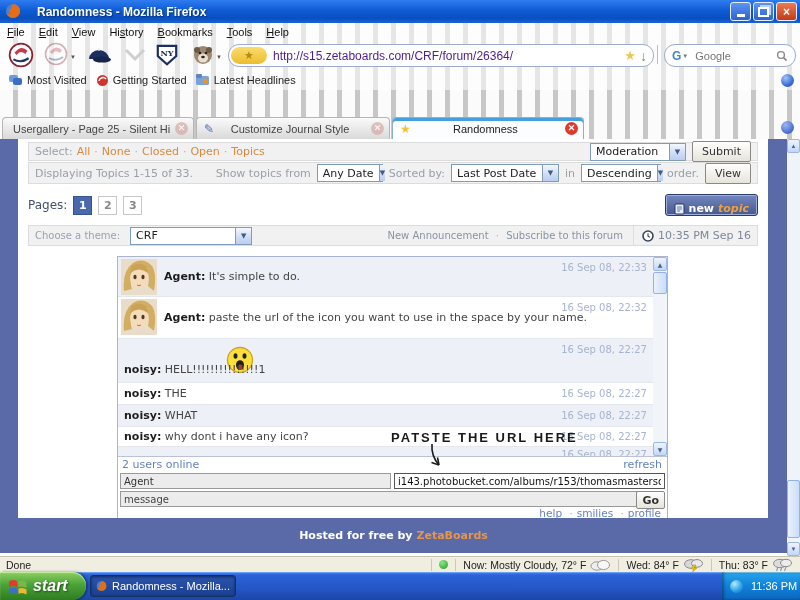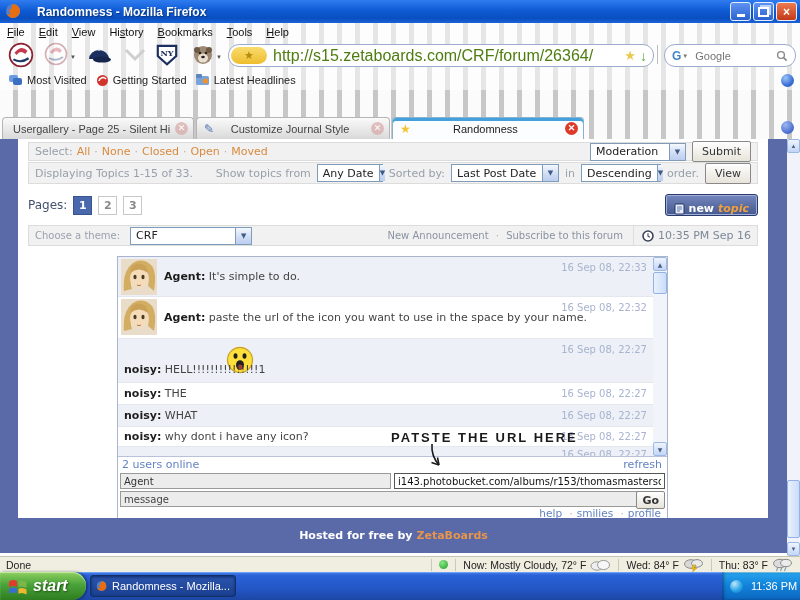--- a/index.html
+++ b/index.html
@@ -31,21 +31,21 @@
   .menuitem{padding:1px 7px;cursor:default;}
   
   #navbar{left:0;top:40px;width:800px;height:30px;}
   .navico{position:absolute;top:2px;}
   .ddarrow{position:absolute;font-size:6px;color:#555;top:14px;}
   #urlbar{position:absolute;left:228px;top:4px;width:424px;height:21px;background:#fff;
     border:1px solid #9daccc;border-radius:11px;display:flex;align-items:center;overflow:hidden;}
   #urlfav{width:36px;height:17px;margin-left:2px;border-radius:9px;
     background:linear-gradient(#f9dc6e,#edbd2e);display:flex;align-items:center;justify-content:center;
     color:#b98a10;font-size:11px;}
-  #urltext{font-size:16px;color:#4d7c0f;margin-left:6px;white-space:nowrap;flex:1;}
+  #urltext{font-size:12px;color:#4c1d95;margin-left:6px;white-space:nowrap;flex:1;}
   .urlicons{display:flex;align-items:center;margin-right:6px;gap:4px;}
   .star-g{color:#e9c94f;font-size:13px;}
   .dl-arrow{color:#5aad3c;font-weight:bold;font-size:14px;line-height:1;}
   #searchbox{position:absolute;left:664px;top:4px;width:130px;height:21px;background:#fff;
     border:1px solid #9daccc;border-radius:11px;display:flex;align-items:center;}
   #searchbox .g{font-weight:bold;color:#4285c8;font-size:12px;margin-left:7px;}
   #searchbox .gdd{font-size:6px;color:#777;margin-left:1px;}
   #searchbox input{border:0;outline:none;flex:1;min-width:0;font-size:11px;color:#aaa;
     margin-left:5px;font-family:"Liberation Sans",sans-serif;background:transparent;}
   .navsep{position:absolute;left:657px;top:5px;width:1px;height:19px;background:#bdbdbd;}
@@ -333,21 +333,21 @@
     <div id="page">
       <div id="leftstrip" class="abs slate"></div>
       <div id="rightstrip" class="abs slate"></div>
 
       <div id="rowA" class="bar">
         <span>Select:</span>
         <span class="olink" style="margin-left:4px;">All</span>
         <span class="olink dotsep">None</span>
         <span class="olink dotsep">Closed</span>
         <span class="olink dotsep">Open</span>
-        <span class="olink dotsep">Moved</span>
+        <span class="olink dotsep">Topics</span>
         <span class="rgt">
           <span class="sel" style="width:96px;">
             <span class="v">Moderation</span>
             <span class="b">▼</span>
           </span>
           <span class="xpbtn">Submit</span>
         </span>
       </div>
 
       <div id="rowB" class="bar">

